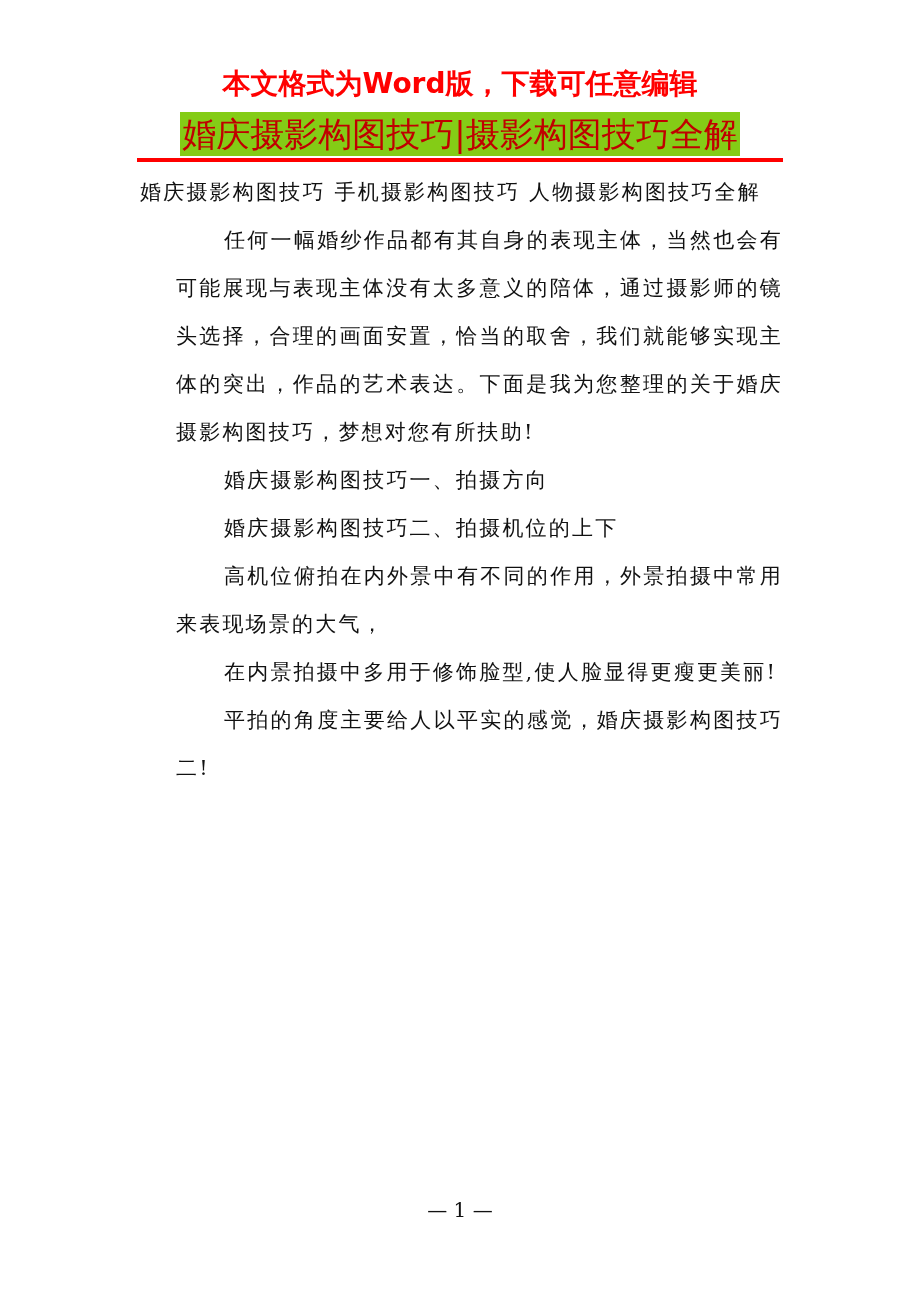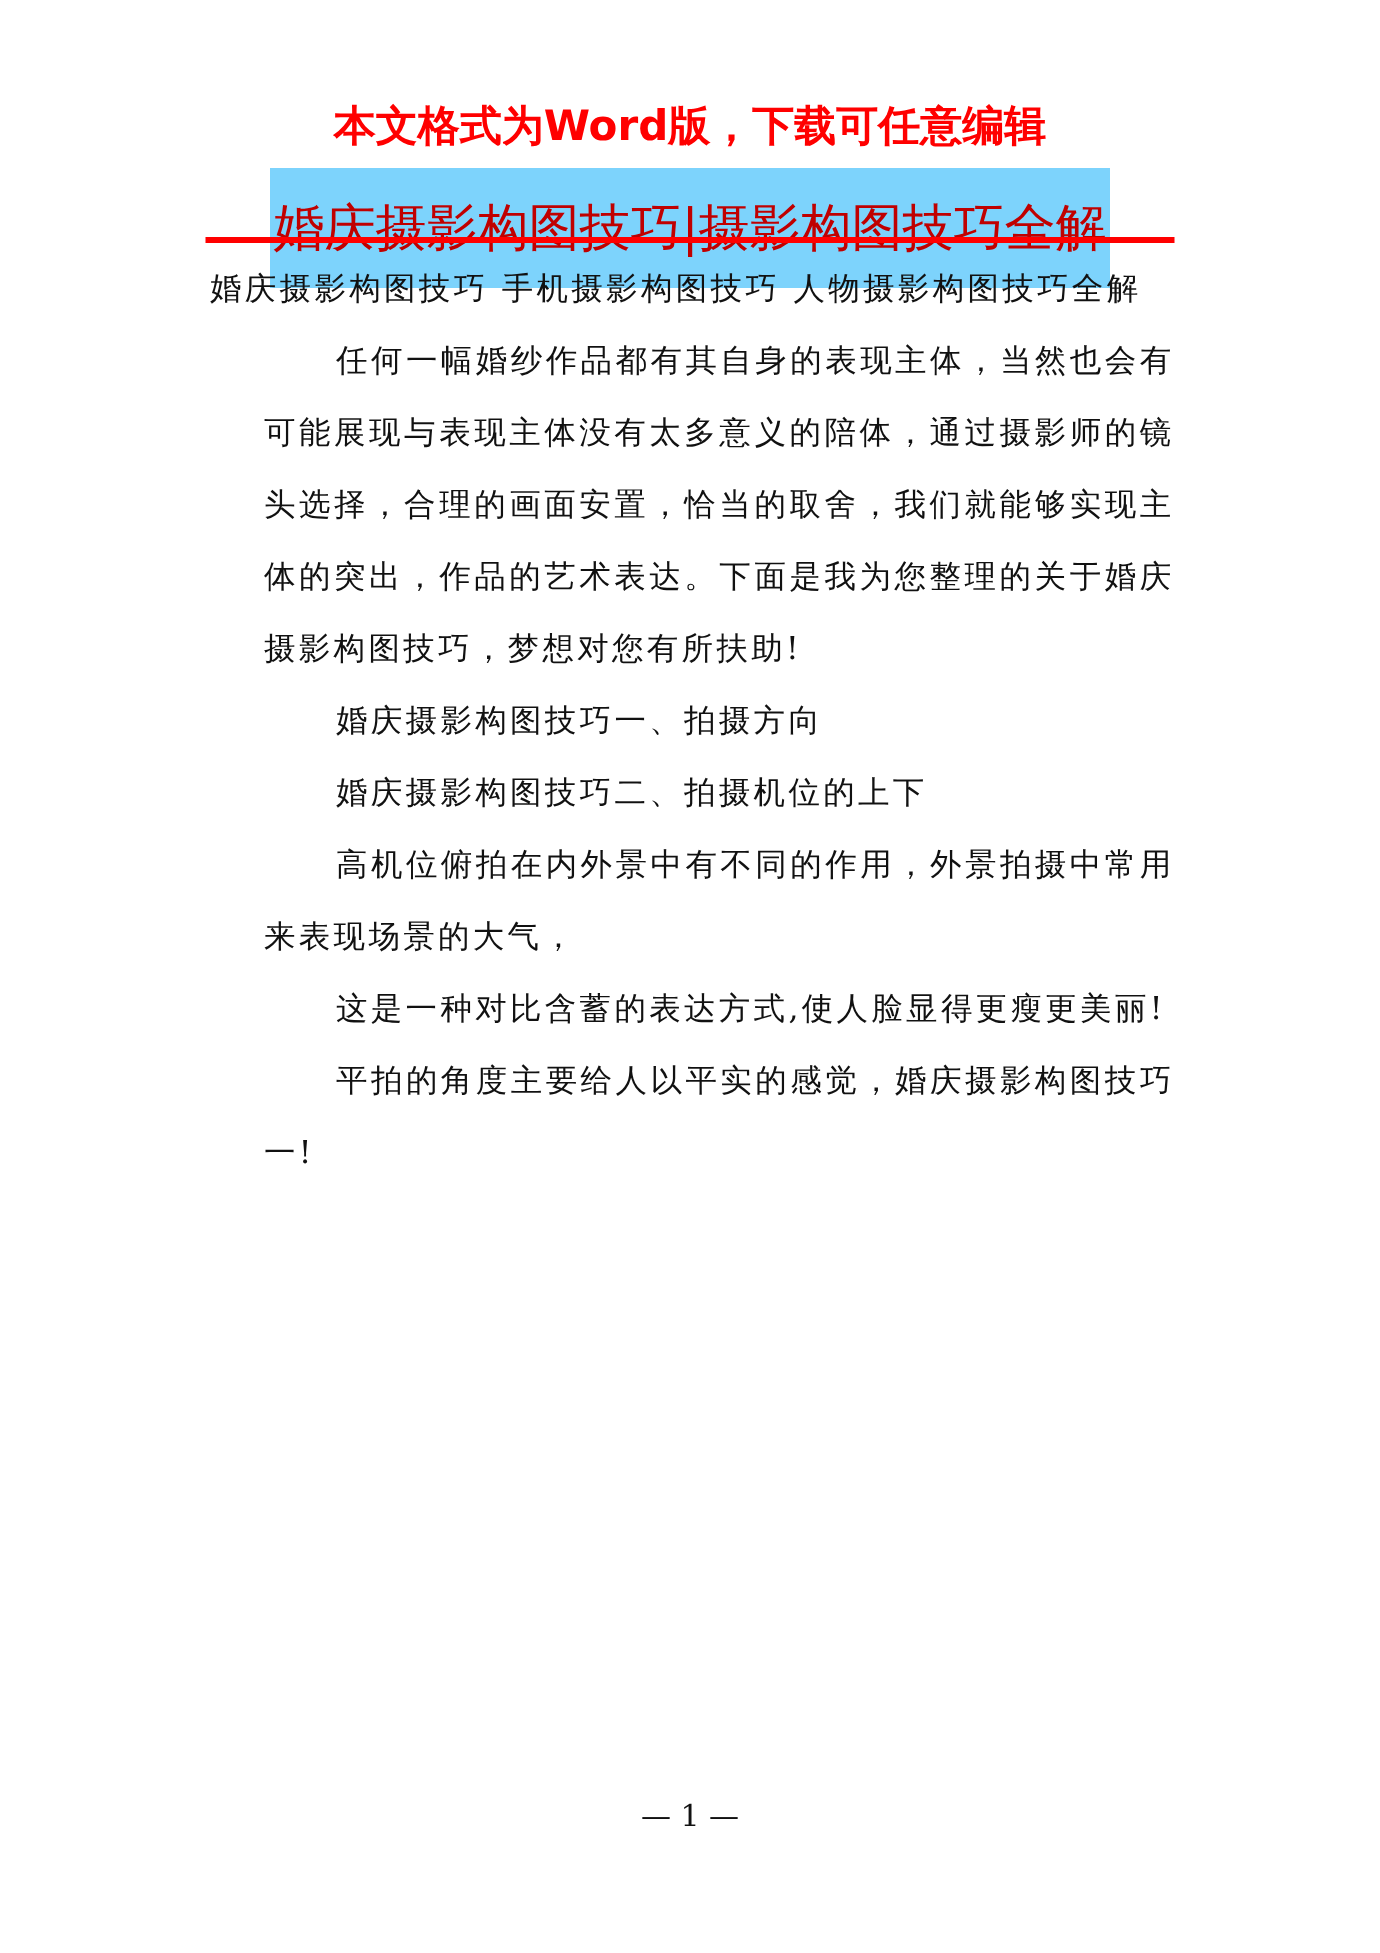--- a/index.html
+++ b/index.html
@@ -34,27 +34,27 @@
       letter-spacing: 0px;
     }
     .title-wrap {
       position: absolute;
       left: 0; width: 920px;
       top: 112px;
       text-align: center;
     }
     .title {
       display: inline-block;
-      background: #7dd3fc;
+      background: #84cc16;
       color: #c00000;
       font-family: "DejaVu Sans", "Liberation Sans", sans-serif;
       font-size: 34px;
       line-height: 44px;
       height: 44px;
-      padding: 18px 2px;
+      padding: 0 2px;
       letter-spacing: 0px;
       white-space: nowrap;
     }
     .rule {
       position: absolute;
       left: 137px;
       width: 646px;
       top: 158px;
       height: 4px;
       background: #ff0000;
@@ -97,18 +97,18 @@
   </div>
 
   <div class="rule"></div>
 
   <div class="body-text">
     <p>婚庆摄影构图技巧 手机摄影构图技巧 人物摄影构图技巧全解</p>
     <p class="indent">任何一幅婚纱作品都有其自身的表现主体，当然也会有可能展现与表现主体没有太多意义的陪体，通过摄影师的镜头选择，合理的画面安置，恰当的取舍，我们就能够实现主体的突出，作品的艺术表达。下面是我为您整理的关于婚庆摄影构图技巧，梦想对您有所扶助!</p>
     <p class="indent">婚庆摄影构图技巧一、拍摄方向</p>
     <p class="indent">婚庆摄影构图技巧二、拍摄机位的上下</p>
     <p class="indent">高机位俯拍在内外景中有不同的作用，外景拍摄中常用来表现场景的大气，</p>
-    <p class="indent">这是一种对比含蓄的表达方式,使人脸显得更瘦更美丽!</p>
-    <p class="indent">平拍的角度主要给人以平实的感觉，婚庆摄影构图技巧一!</p>
+    <p class="indent">在内景拍摄中多用于修饰脸型,使人脸显得更瘦更美丽!</p>
+    <p class="indent">平拍的角度主要给人以平实的感觉，婚庆摄影构图技巧二!</p>
   </div>
 
   <div class="page-number">— 1 —</div>
 </div>
 
 </body></html>

